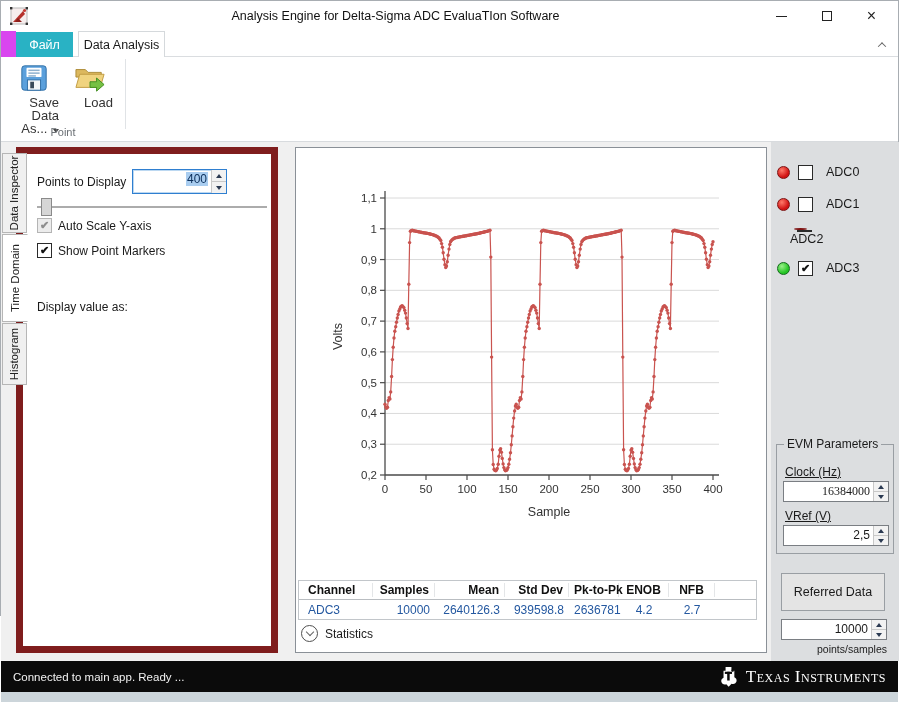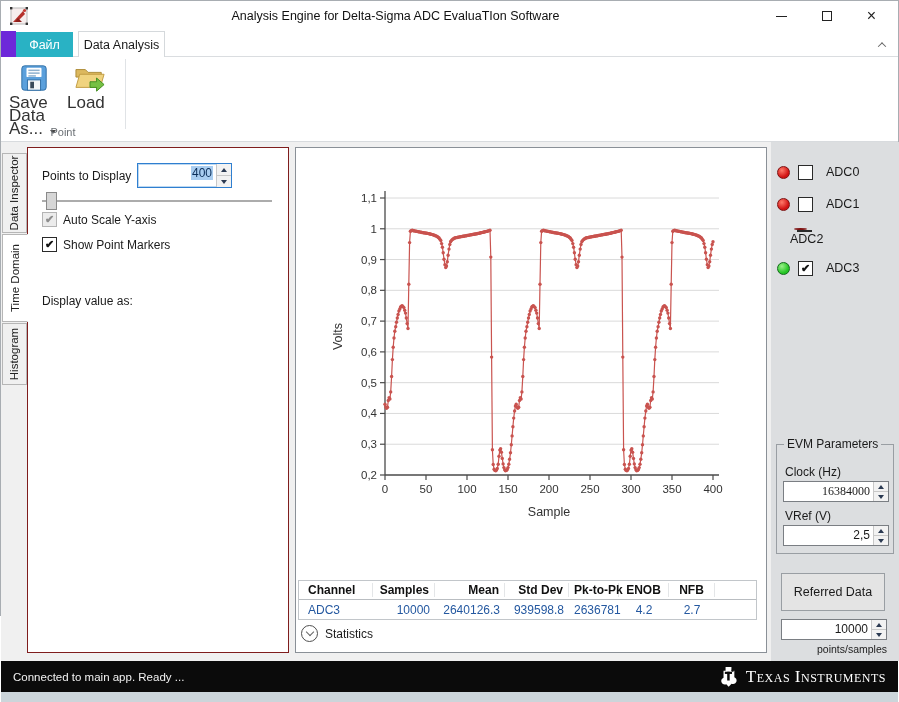--- a/index.html
+++ b/index.html
@@ -1,18 +1,18 @@
 <!DOCTYPE html>
 <html><head>
 <meta charset="utf-8">
 <style>
   * { box-sizing:border-box; margin:0; padding:0; }
   html,body { width:899px; height:702px; overflow:hidden; background:#fff;
               font-family:"Liberation Sans", sans-serif; color:#1a1a1a; }
-  .window { position:relative; width:899px; height:616px; background:#6d28d9;
+  .window { position:relative; width:899px; height:616px; background:#d946ef;
             border:1px solid #a8adb2; }
 
   
   .titlebar { position:absolute; left:0; top:0; right:0; height:30px; background:#fff; }
   .app-icon { position:absolute; left:8px; top:5px; width:20px; height:20px; }
   .title { position:absolute; left:0; right:108px; top:0; height:30px; line-height:30px;
            text-align:center; font-size:12.5px; color:#111; }
   .win-controls { position:absolute; right:4px; top:0; height:30px; display:flex; }
   .win-btn { width:45px; height:30px; display:flex; align-items:center; justify-content:center;
              color:#222; font-size:13px; }
@@ -30,42 +30,42 @@
   .collapse-btn { position:absolute; right:9px; top:8px; width:14px; height:12px;
               display:flex; align-items:center; justify-content:center; }
   .chev { display:inline-block; width:6px; height:6px; border-right:1.5px solid #666;
           border-bottom:1.5px solid #666; }
   .chev.up { transform:rotate(-135deg) translate(-1px,-1px); }
   .chev.down { transform:rotate(45deg); margin-top:-3px; }
 
   
   .ribbon { position:absolute; left:0; top:56px; right:0; height:85px; background:#fff;
             border-bottom:1px solid #d8dbde; }
-  .rbtn { position:absolute; top:4px; text-align:left; font-size:17px; line-height:13px;
+  .rbtn { position:absolute; top:4px; text-align:right; font-size:13px; line-height:13px;
           color:#333; padding:2px; }
   .rbtn-save { left:6px; width:54px; }
   .rbtn-load { left:64px; width:50px; }
   .rbtn svg { display:block; margin:0 auto 3px auto; }
   .dd-arrow { display:inline-block; width:0; height:0; border-left:3.5px solid transparent;
               border-right:3.5px solid transparent; border-top:4px solid #444; margin-left:2px; }
   .group-label { position:absolute; left:0; width:124px; bottom:3px; text-align:center;
                  font-size:11px; color:#6a6f74; }
   .group-sep { position:absolute; left:124px; top:2px; bottom:12px; width:1px; background:#e0e3e6; }
 
   
   .content { position:absolute; left:0; top:141px; right:0; height:519px; background:#f0f0f0; }
 
   .vtab { position:absolute; left:1px; width:25px; background:#f0f0f0;
           border:1px solid #b6b6b6; display:flex; align-items:center; justify-content:center;
           font-size:11.5px; color:#222; z-index:3; }
   .vtab span { transform:rotate(-90deg); white-space:nowrap; }
   .vtab.active { background:#fff; width:26px; border-right:1px solid #fff; z-index:4; }
 
-  .left-panel { position:absolute; left:26px; top:5px; width:262px; height:506px;
-                background:#fff; border:1px solid #7f1d1d; z-index:2; }
+  .left-panel { position:absolute; left:15px; top:5px; width:262px; height:506px;
+                background:#fff; border:7px solid #7f1d1d; z-index:2; }
   .lp-label { position:absolute; font-size:12px; color:#1a1a1a; }
 
   .spin { display:flex; background:#fff; border:1px solid #7a7e83; height:100%; }
   .spin .val { flex:1; text-align:right; padding:2px 3px 0 3px; font-size:12px; overflow:hidden; }
   .spin .btns { width:15px; display:flex; flex-direction:column; border-left:1px solid #c8c8c8; }
   .spin .btns .sb { flex:1; display:flex; align-items:center; justify-content:center; background:#f2f2f2; }
   .spin .btns .sb:first-child { border-bottom:1px solid #c8c8c8; }
   .tri-up { width:0; height:0; border-left:3.5px solid transparent; border-right:3.5px solid transparent;
             border-bottom:4.5px solid #2b3a52; }
   .tri-dn { width:0; height:0; border-left:3.5px solid transparent; border-right:3.5px solid transparent;
@@ -111,21 +111,21 @@
   .led { width:13px; height:13px; border-radius:50%; display:inline-block; }
   .led.red { background:radial-gradient(circle at 35% 30%, #ff7a6a, #d11313 65%); border:1px solid #7e1212; }
   .led.green { background:radial-gradient(circle at 35% 30%, #9bf08a, #23c423 65%); border:1px solid #12691b; }
   .ch-row .cb { margin-left:8px; }
   .ch-label { margin-left:13px; font-size:12.5px; }
 
   .evm-box { position:absolute; left:5px; top:302px; width:118px; height:110px;
              border:1px solid #999ea3; }
   .evm-legend { position:absolute; top:-8px; left:7px; background:#dcdee0; padding:0 3px;
                 font-size:12px; }
-  .evm-lbl { position:absolute; left:8px; font-size:12px; }
+  .evm-lbl { position:absolute; left:8px; font-size:12px;text-decoration:underline; }
   .evm-spin { position:absolute; left:6px; width:106px; height:21px; }
 
   .collect-btn { position:absolute; left:10px; top:431px; width:104px; height:38px;
                  background:#e4e4e4; border:1px solid #999ea3; font-size:12.5px;
                  display:flex; align-items:center; justify-content:center; }
   .samples-spin { position:absolute; left:10px; top:477px; width:106px; height:21px; }
   .samples-unit { position:absolute; left:10px; top:501px; width:106px; text-align:right;
                   font-size:10.5px; color:#222; }
 
   

